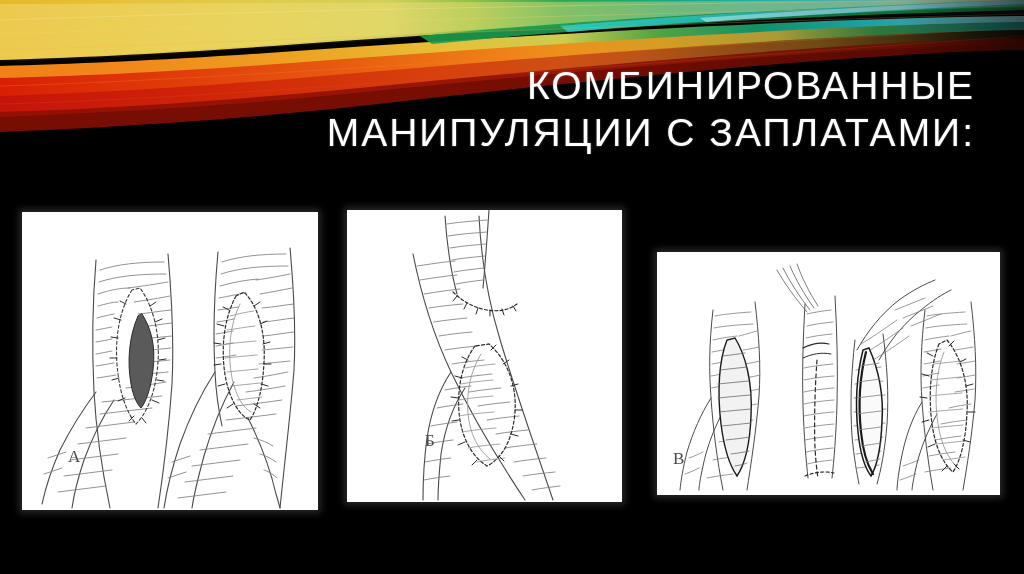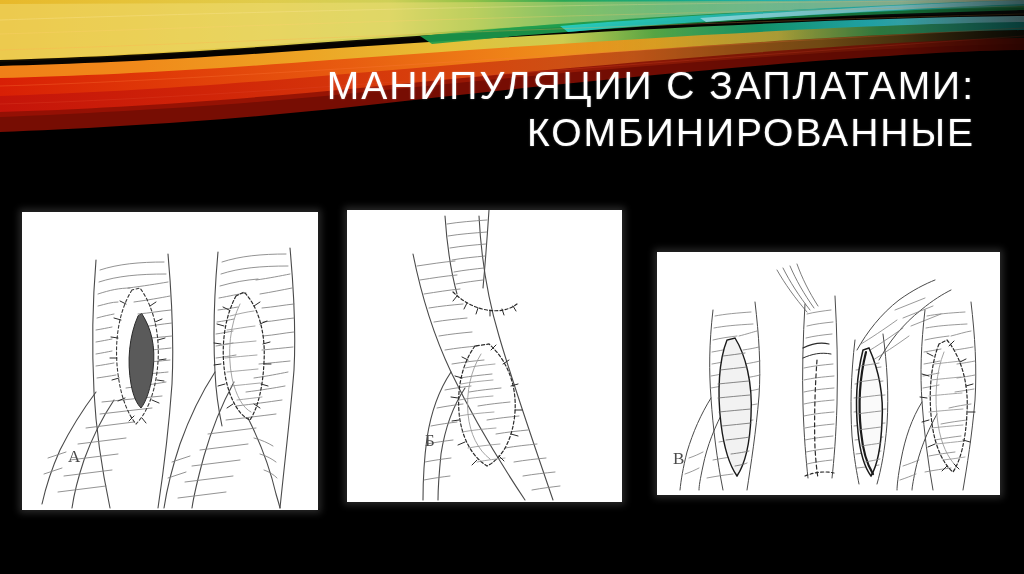--- a/index.html
+++ b/index.html
@@ -157,22 +157,22 @@
           <path d="M0,34 C200,28 540,14 1024,6" stroke="#ffd070" fill="none"></path>
           <path d="M0,50 C210,44 560,26 1024,14" stroke="#ffb050" fill="none"></path>
           <path d="M0,86 C220,80 600,50 1024,28" stroke="#ff7a3a" fill="none"></path>
           <path d="M0,104 C230,98 620,64 1024,36" stroke="#e0452a" fill="none"></path>
         </g>
       </g>
     </svg>
   </div>
 
   <div class="title-block">
+    <span class="title-line">КОМБИНИРОВАННЫЕ</span>
     <span class="title-line">МАНИПУЛЯЦИИ С ЗАПЛАТАМИ:</span>
-    <span class="title-line">КОМБИНИРОВАННЫЕ</span>
   </div>
 
   <div class="panel panel-a">
     <svg class="panel-svg" viewBox="0 0 296 298">
       <rect x="0" y="0" width="296" height="298" fill="#ffffff"></rect>
       <g stroke="#4a4a4a" fill="none" stroke-width="1.1" stroke-linecap="round">
 
         <path d="M74,48 C70,96 70,140 72,180 C74,218 80,258 88,296"></path>
         <path d="M146,42 C150,88 152,132 150,172 C147,214 142,256 136,296"></path>
 

